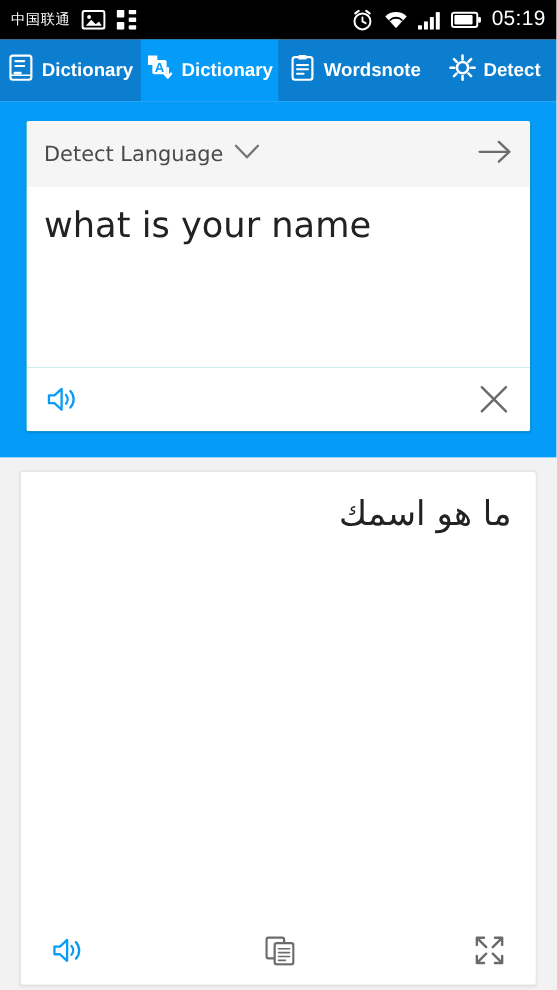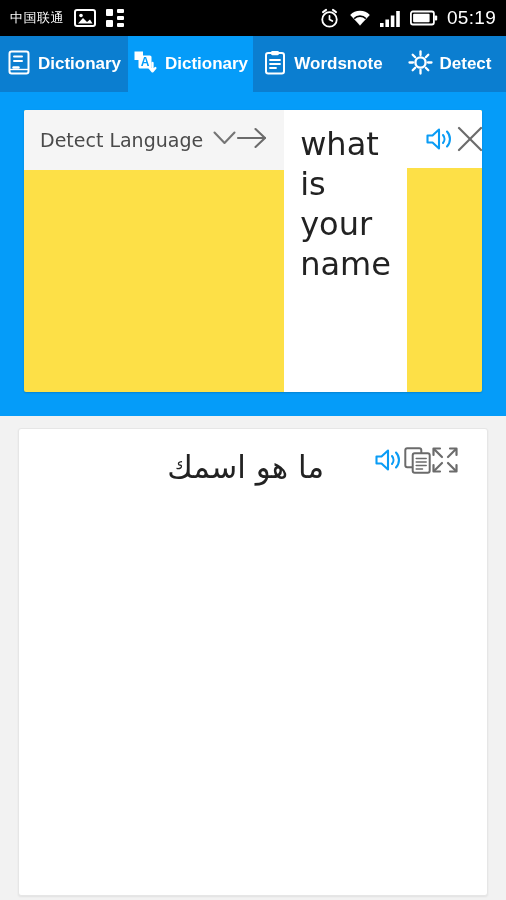--- a/index.html
+++ b/index.html
@@ -80,25 +80,25 @@
   #tab-wordsnote  { width: 140px; }
   #tab-setting    { width: 113px; }
 
   
   #source-panel {
     background: #059cf9;
     padding: 18px 24px 24px 24px;
     height: 324px;
   }
   #source-card {
-    background: #fde047;
+    background: #14b8a6;
     border-radius: 2px;
     height: 100%;
     display: flex;
-    flex-direction: row;
+    flex-direction: column;
     box-shadow: 0 1px 2px rgba(0,0,0,.16);
     overflow: hidden;
   }
   #lang-bar {
     height: 60px;
     background: #f5f5f5;
     display: flex;
     align-items: center;
     padding: 0 16px 0 16px;
     flex: 0 0 auto;
@@ -143,21 +143,21 @@
   #result-area {
     background: #f2f2f2;
     padding: 12px 18px 0 18px;
     height: 480px;
   }
   #result-card {
     background: #ffffff;
     border-radius: 3px;
     height: 468px;
     display: flex;
-    flex-direction: row;
+    flex-direction: column;
     border: 1px solid #e6e6e6;
     box-shadow: 0 1px 2px rgba(0,0,0,.07);
     overflow: hidden;
   }
   #result-text-area {
     flex: 1 1 auto;
     padding: 18px 22px 0 22px;
     text-align: right;
     direction: rtl;
   }

